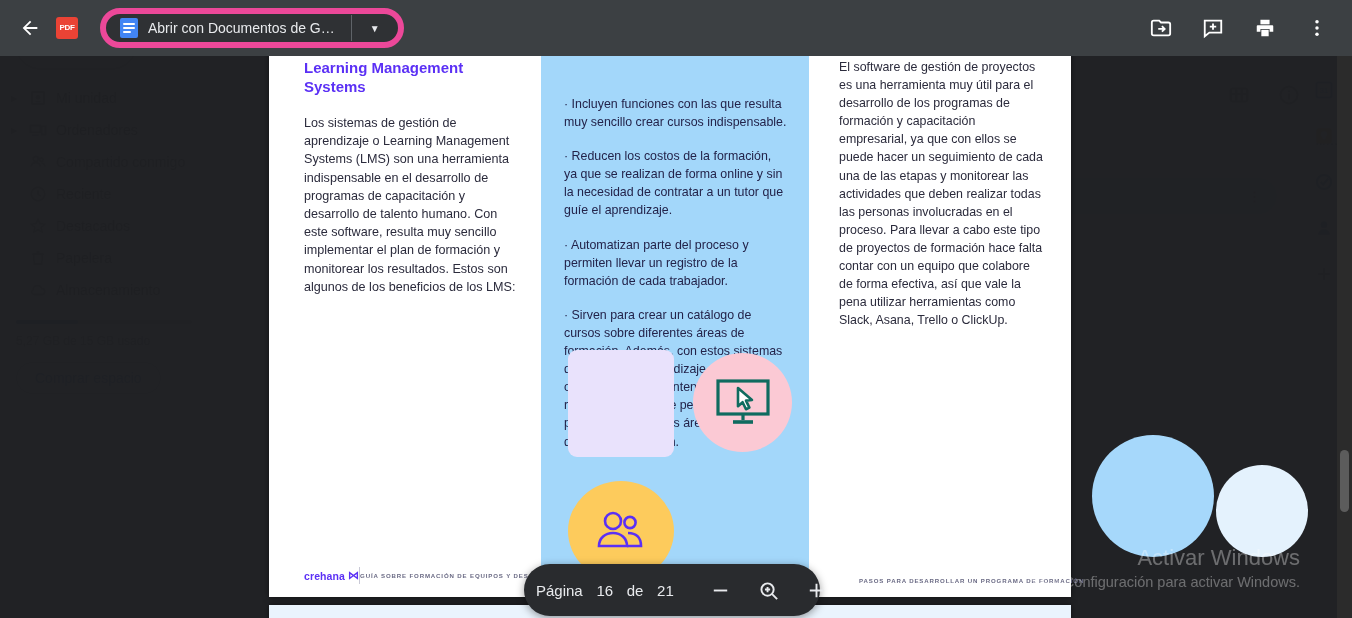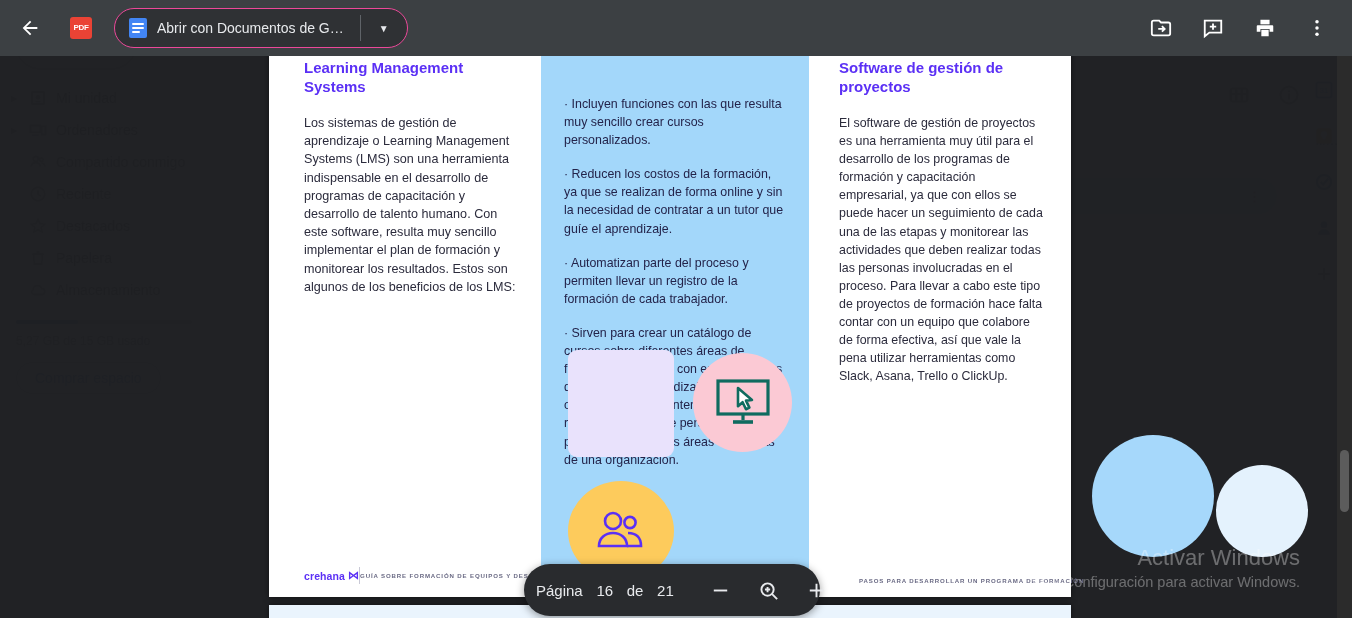--- a/index.html
+++ b/index.html
@@ -97,29 +97,29 @@
     position: absolute; top: 0; left: 0; right: 0; height: 56px;
     background: #3c4043;
     display: flex; align-items: center; padding: 0 10px;
     z-index: 6;
   }
   .pv-back { width: 40px; height: 40px; display:flex; align-items:center; justify-content:center; color:#fff;}
   .pv-back svg { width: 22px; height: 22px; fill: currentColor; }
   .pdf-badge {
     width: 22px; height: 22px; border-radius: 3px; background: #ea4335;
     color: #fff; font-size: 8px; font-weight: bold; line-height: 22px;
-    text-align: center; margin-left: 20px; letter-spacing: -.3px;
+    text-align: center; margin-left: 6px; letter-spacing: -.3px;
   }
   .pv-title {
     color: #fff; font-size: 17px; margin-left: 12px; white-space: nowrap;
     max-width: 450px; overflow: hidden;
   }
   .open-with {
     margin-left: 22px; height: 40px; display: flex; align-items: center;
-    background: #2f3134; border-radius: 20px; border: 1px solid #ec4899;
+    background: #2f3134; border-radius: 20px; border: 6px solid #ec4899;
   }
   .ow-main { display: flex; align-items: center; gap: 10px; padding: 0 16px 0 14px; height: 100%; }
   .ow-icon {
     width: 18px; height: 20px; border-radius: 2px; background: #4285f4;
     display: flex; flex-direction: column; justify-content: center; gap: 2px; padding: 0 3px;
   }
   .ow-icon i { display: block; height: 2px; background: #fff; border-radius: 1px; }
   .ow-icon i:nth-child(3) { width: 65%; }
   .ow-label { color: #e8eaed; font-size: 14px; white-space: nowrap; }
   .ow-sep { width: 1px; height: 26px; background: #5f6368; }
@@ -407,28 +407,27 @@
       <div class="pdf-page" id="page-prev"></div>
 
       <div class="pdf-page" id="page-cur">
 
         <div class="col-left">
           <div class="col-h">Learning Management Systems</div>
           <div class="col-p">Los sistemas de gestión de aprendizaje o Learning Management Systems (LMS) son una herramienta indispensable en el desarrollo de programas de capacitación y desarrollo de talento humano. Con este software, resulta muy sencillo implementar el plan de formación y monitorear los resultados. Estos son algunos de los beneficios de los LMS:</div>
         </div>
 
         <div class="col-mid">
-          <div class="bullet">· Incluyen funciones con las que resulta muy sencillo crear cursos personalizados.</div>
+          <div class="bullet">· Incluyen funciones con las que resulta muy sencillo crear cursos indispensable.</div>
           <div class="bullet">· Reducen los costos de la formación, ya que se realizan de forma online y sin la necesidad de contratar a un tutor que guíe el aprendizaje.</div>
           <div class="bullet">· Automatizan parte del proceso y permiten llevar un registro de la formación de cada trabajador.</div>
           <div class="bullet">· Sirven para crear un catálogo de cursos sobre diferentes áreas de formación. Además, con estos sistemas de gestión de aprendizaje se puede organizar todo el contenido y diseñar rutas de aprendizaje personalizadas para cada una de las áreas operativas de una organización.</div>
         </div>
 
         <div class="col-right">
-          <div class="col-h">Software de gestión de proyectos</div>
           <div class="col-p">El software de gestión de proyectos es una herramienta muy útil para el desarrollo de los programas de formación y capacitación empresarial, ya que con ellos se puede hacer un seguimiento de cada una de las etapas y monitorear las actividades que deben realizar todas las personas involucradas en el proceso. Para llevar a cabo este tipo de proyectos de formación hace falta contar con un equipo que colabore de forma efectiva, así que vale la pena utilizar herramientas como Slack, Asana, Trello o ClickUp.</div>
         </div>
 
         <div class="sq-lilac"></div>
         <div class="circ-pink">
           <svg width="58" height="50" viewBox="0 0 58 50">
             <rect x="4" y="3" width="50" height="33" fill="none" stroke="#0f6b5f" stroke-width="3.2"></rect>
             <path d="M24 10l14 12-6 .6 3.4 7-3.4 1.6-3.4-7-4.6 4z" fill="#fff" stroke="#0f6b5f" stroke-width="2.6" stroke-linejoin="round"></path>
             <path d="M29 36v6" stroke="#0f6b5f" stroke-width="3.2"></path>
             <path d="M19 44h20" stroke="#0f6b5f" stroke-width="3.6"></path>

